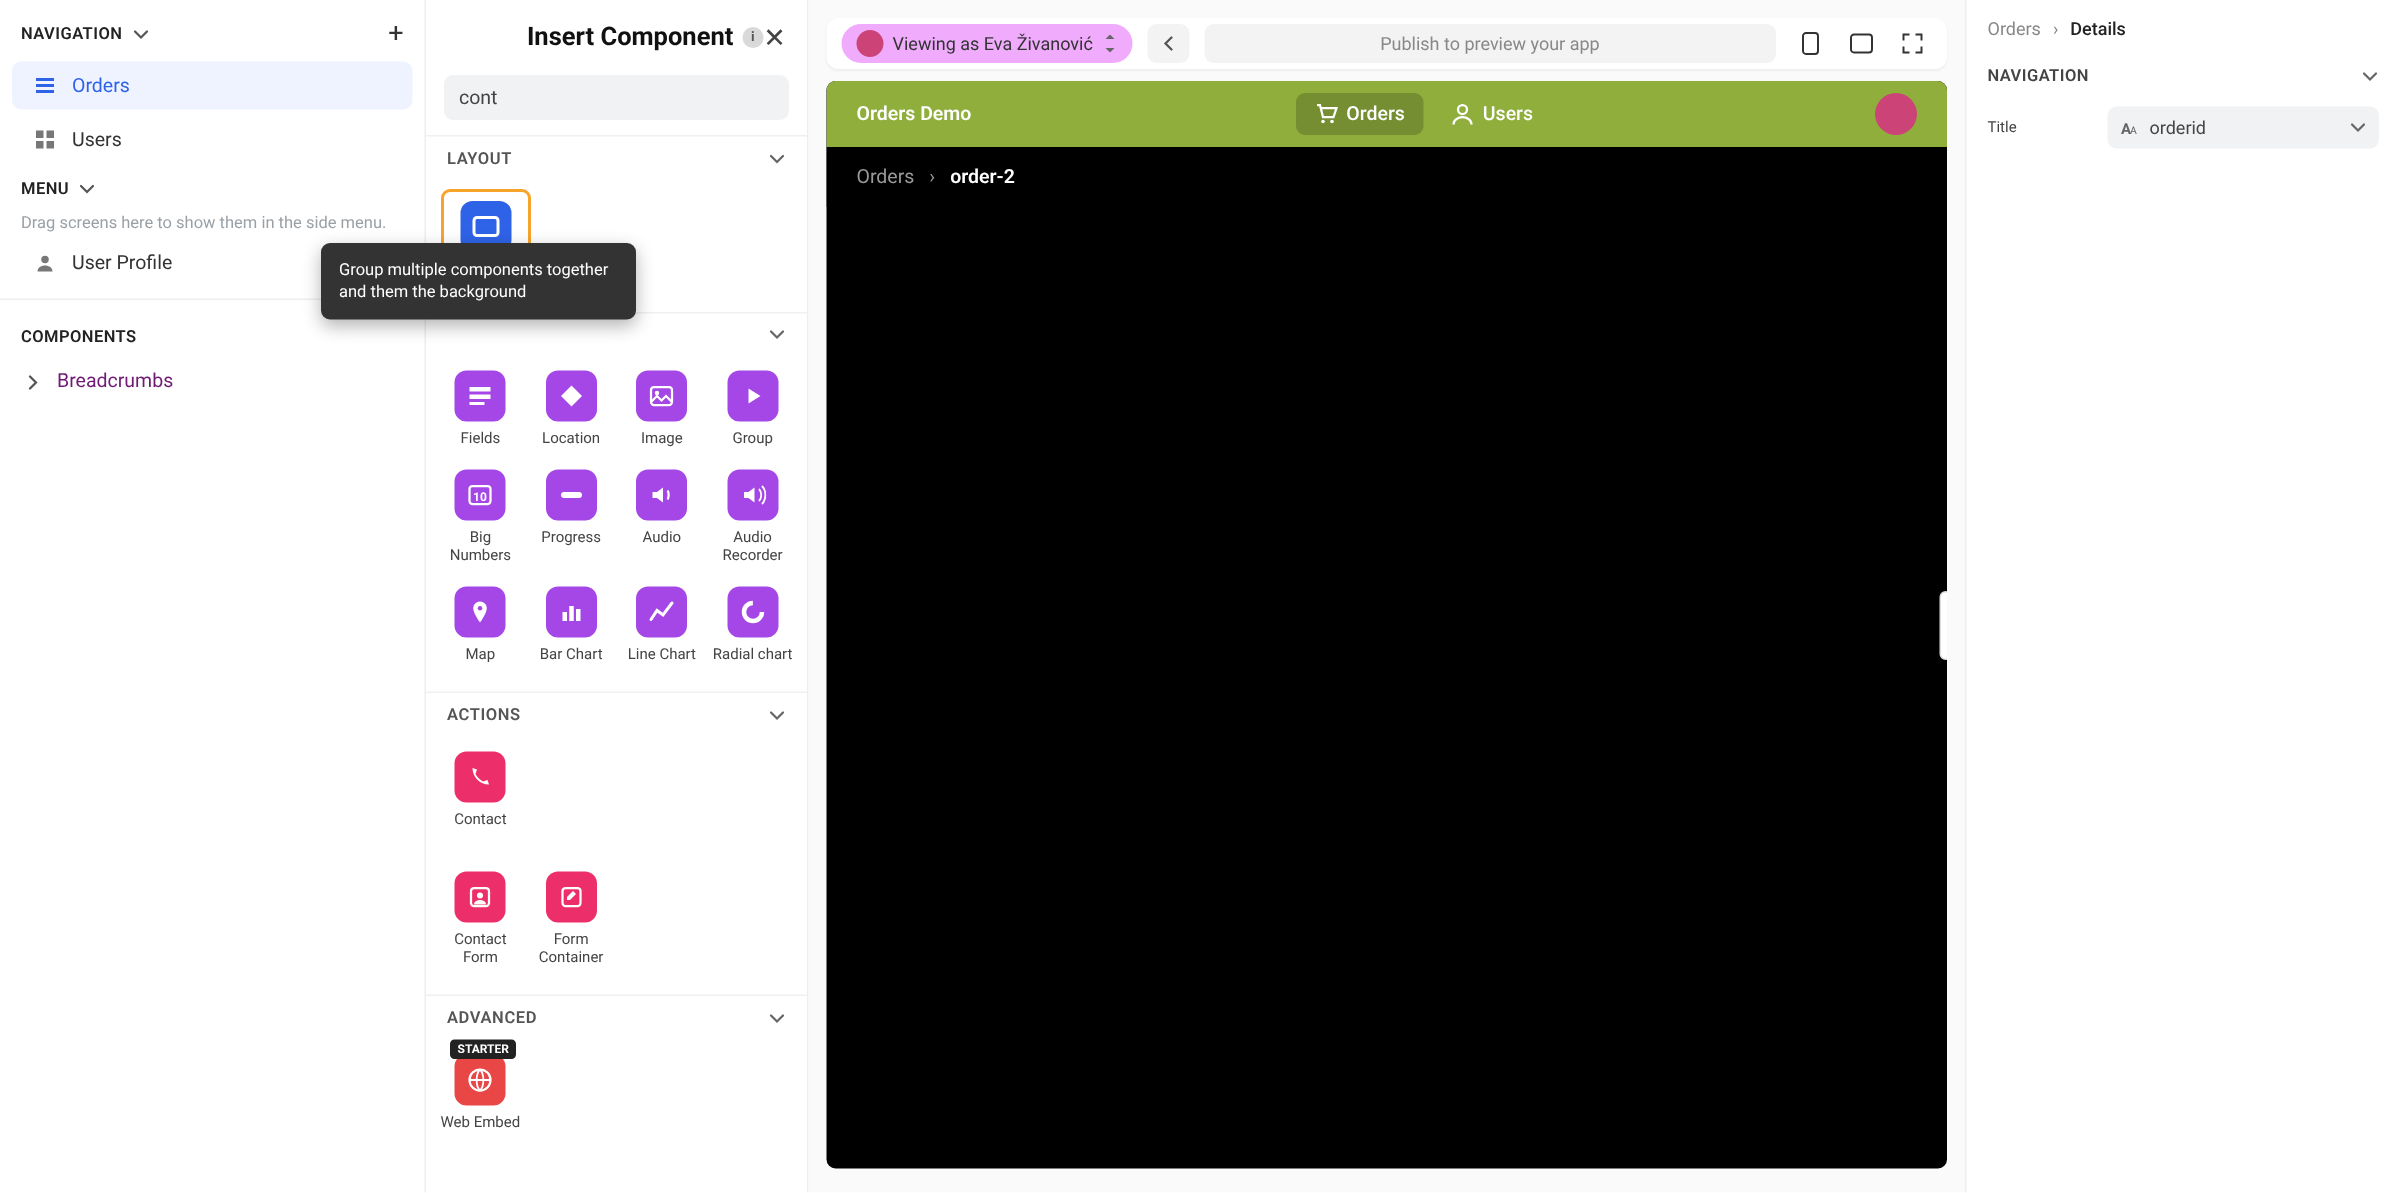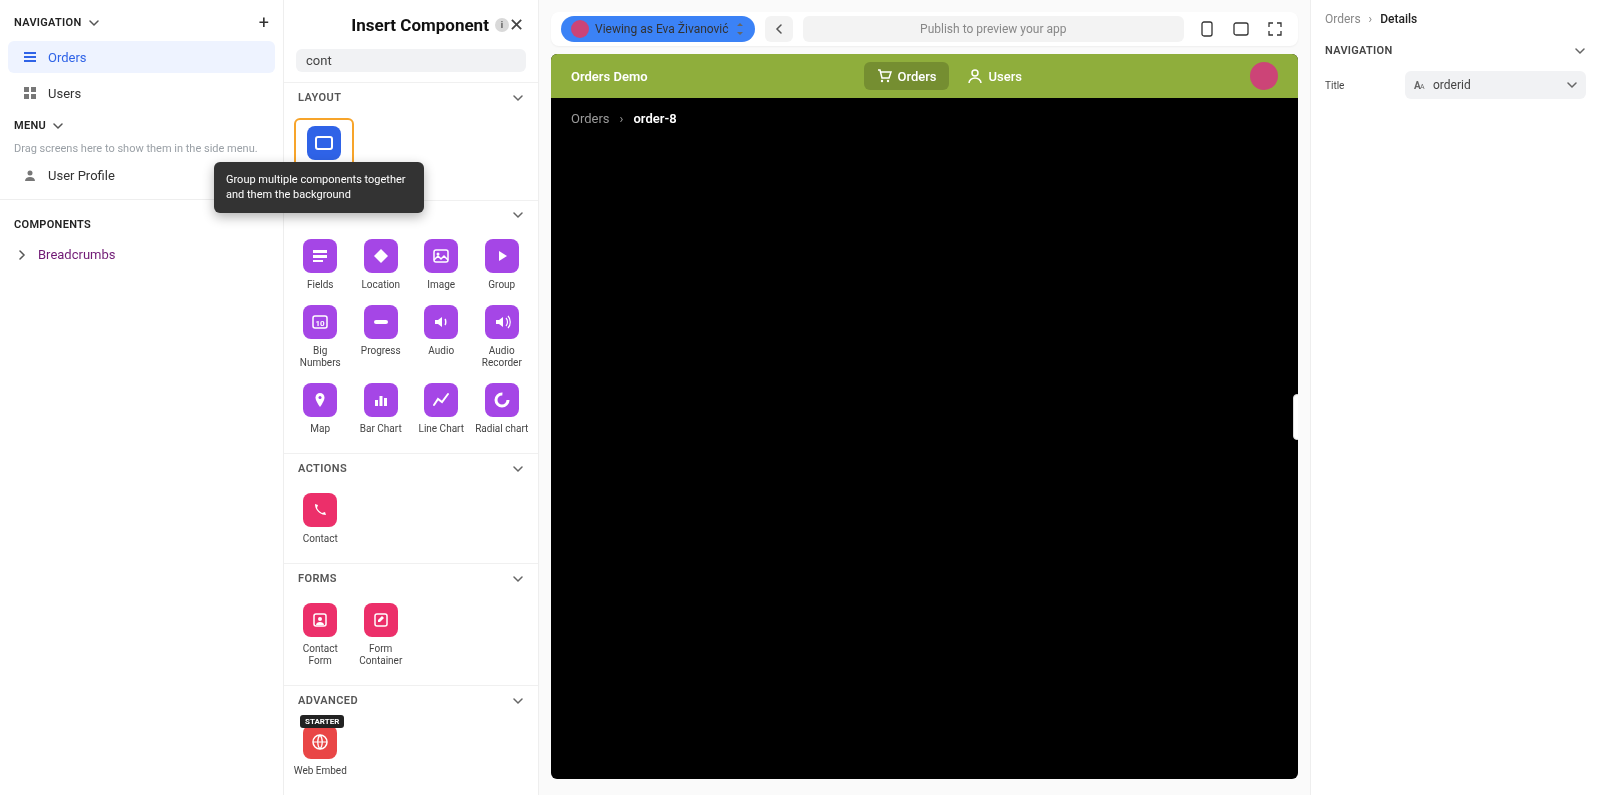--- a/index.html
+++ b/index.html
@@ -32,21 +32,21 @@
 .blue{background:#2f63e7;}
 .purple{background:#a546e6;}
 .pink{background:#ec2f6a;}
 .red{background:#e94646;}
 .selected-tile{border:2px solid #f7a42a;padding:6px;border-radius:6px;}
 .tooltip{position:absolute;top:162px;left:-70px;width:210px;background:#333;color:#fff;border-radius:6px;padding:10px 12px;font-size:11px;line-height:1.4;z-index:50;box-shadow:0 4px 12px rgba(0,0,0,.3);}
 .badge-starter{position:absolute;top:-6px;left:10px;background:#222;color:#fff;font-size:8px;font-weight:700;padding:2px 5px;border-radius:3px;z-index:2;}
 
 .canvas{flex:1;background:#fafafa;padding:12px;position:relative;}
 .topbar{height:34px;background:#fff;border-radius:8px;display:flex;align-items:center;gap:10px;padding:0 10px;box-shadow:0 1px 2px rgba(0,0,0,.05);}
-.viewpill{display:flex;align-items:center;gap:6px;background:#3b82f6;border-radius:16px;padding:4px 10px;font-size:12px;color:#333;}
+.viewpill{display:flex;align-items:center;gap:6px;background:#f0abfc;border-radius:16px;padding:4px 10px;font-size:12px;color:#333;}
 .avatar-sm{width:18px;height:18px;border-radius:50%;background:#c47;}
 .backbtn{width:28px;height:26px;border-radius:6px;background:#f3f3f3;display:flex;align-items:center;justify-content:center;color:#555;}
 .urlbar{flex:1;background:#f3f3f3;border-radius:6px;height:26px;display:flex;align-items:center;justify-content:center;font-size:12px;color:#888;}
 .topicons{display:flex;gap:8px;}
 .topicons .b{width:26px;height:26px;border-radius:6px;background:#fff;display:flex;align-items:center;justify-content:center;color:#444;}
 .preview{margin-top:8px;border-radius:6px;overflow:hidden;height:calc(100% - 46px);display:flex;flex-direction:column;background:#000;}
 .appbar{height:44px;background:#8fae3c;display:flex;align-items:center;padding:0 20px;color:#fff;font-weight:600;gap:20px;}
 .appbar .spacer{flex:1;}
 .app-nav{display:flex;gap:6px;}
 .app-nav .item{display:flex;align-items:center;gap:6px;padding:6px 12px;border-radius:6px;font-size:13px;font-weight:500;}
@@ -294,28 +294,20 @@
     <div class="tile">
         <div class="box pink">
           <svg width="18" height="18" viewBox="0 0 18 18">
             <path d="M4 3c0 6 5 11 11 11l-1-3-3 1c-2-1-4-3-5-5l1-3-3-1z" fill="#fff"></path>
           </svg>
         </div>
         <div class="lbl">Contact</div>
       </div>
   </div>
 
-  <div class="group-hdr">
-    <span>FORMS</span>
-    <span class="chev">
-        <svg width="10" height="10" viewBox="0 0 10 10">
-          <path d="M1 3l4 4 4-4" stroke="#666" stroke-width="1.5" fill="none" stroke-linecap="round"></path>
-        </svg>
-      </span>
-  </div>
   <div class="grid">
     <div class="tile">
         <div class="box pink">
           <svg width="18" height="18" viewBox="0 0 18 18">
             <rect x="3" y="3" width="12" height="12" rx="2" fill="none" stroke="#fff" stroke-width="1.5"></rect>
             <circle cx="9" cy="8" r="2" fill="#fff"></circle>
             <path d="M5 14c0-2 2-3 4-3s4 1 4 3" fill="#fff"></path>
           </svg>
         </div>
         <div class="lbl">Contact Form</div>
@@ -414,21 +406,21 @@
             </span>
           <span>Users</span>
         </div>
       </div>
       <span class="spacer"></span>
       <span class="avatar"></span>
     </div>
     <div class="crumbs">
       <span>Orders</span>
       <span>›</span>
-      <span class="cur">order-8</span>
+      <span class="cur">order-2</span>
     </div>
     <div class="handle"></div>
   </div>
 </div>
 
 <div class="col right">
   <div class="r-crumbs">
     <span>Orders</span>
     <span>›</span>
     <span class="cur">Details</span>

